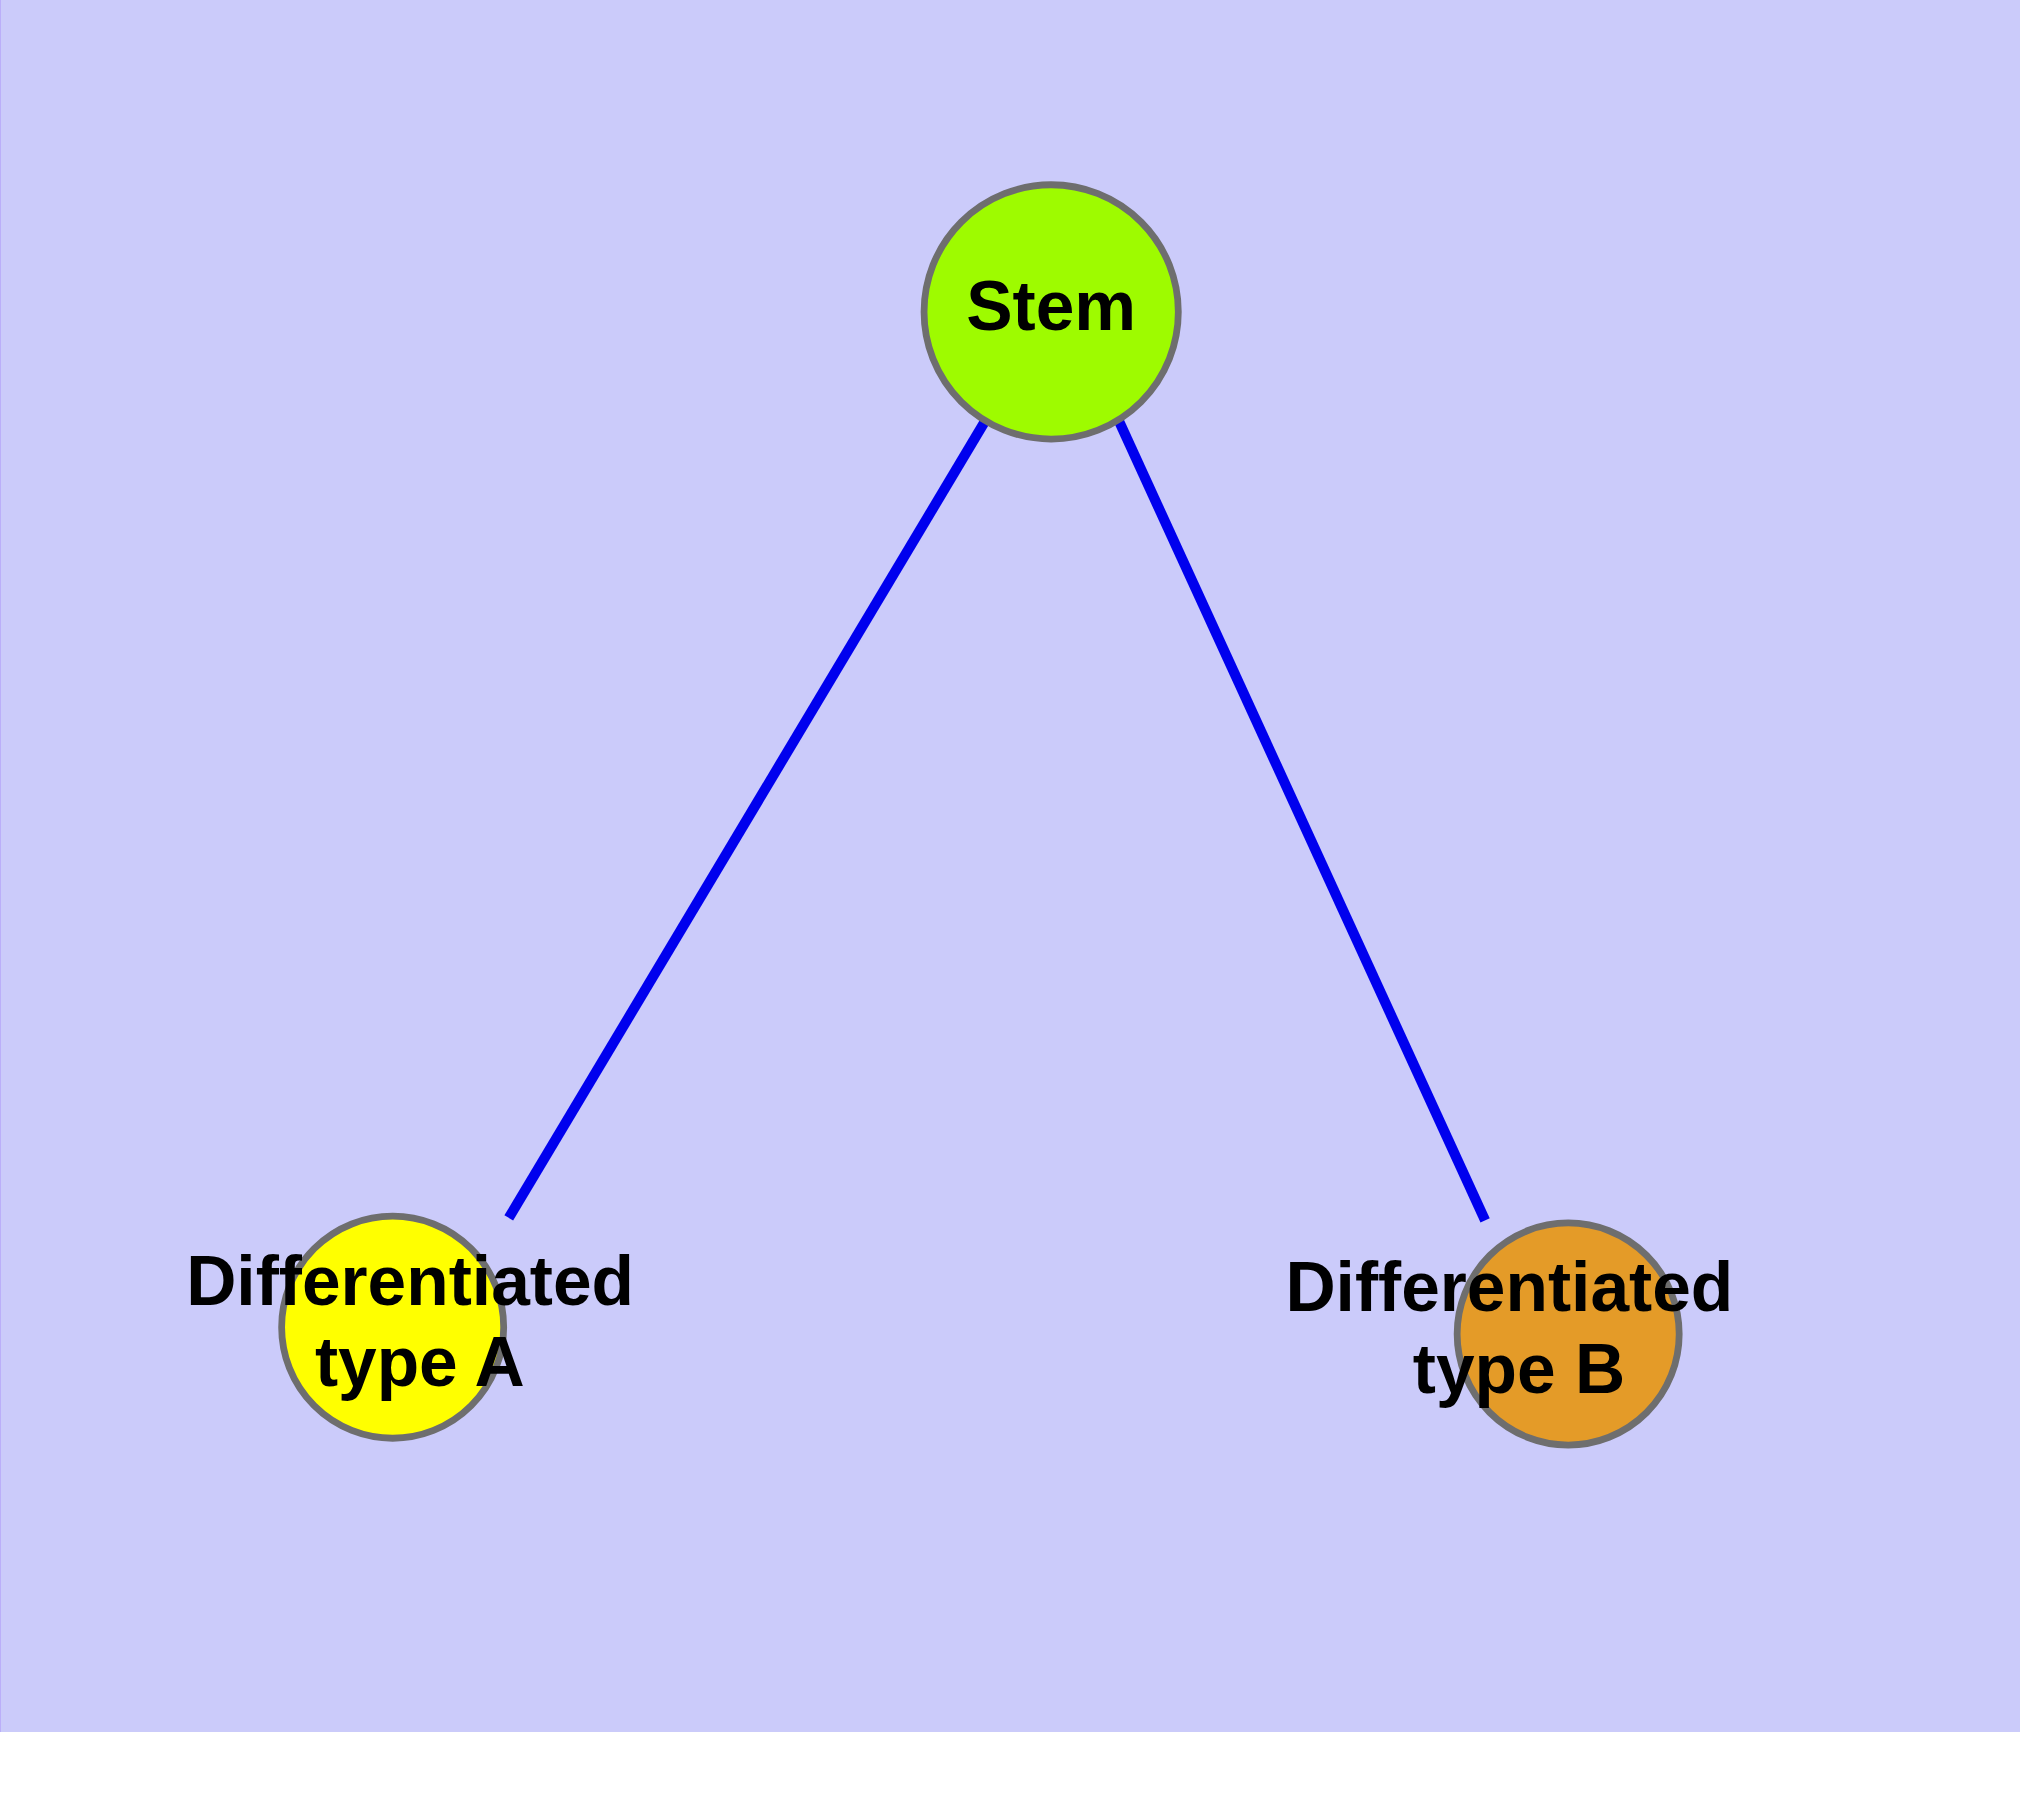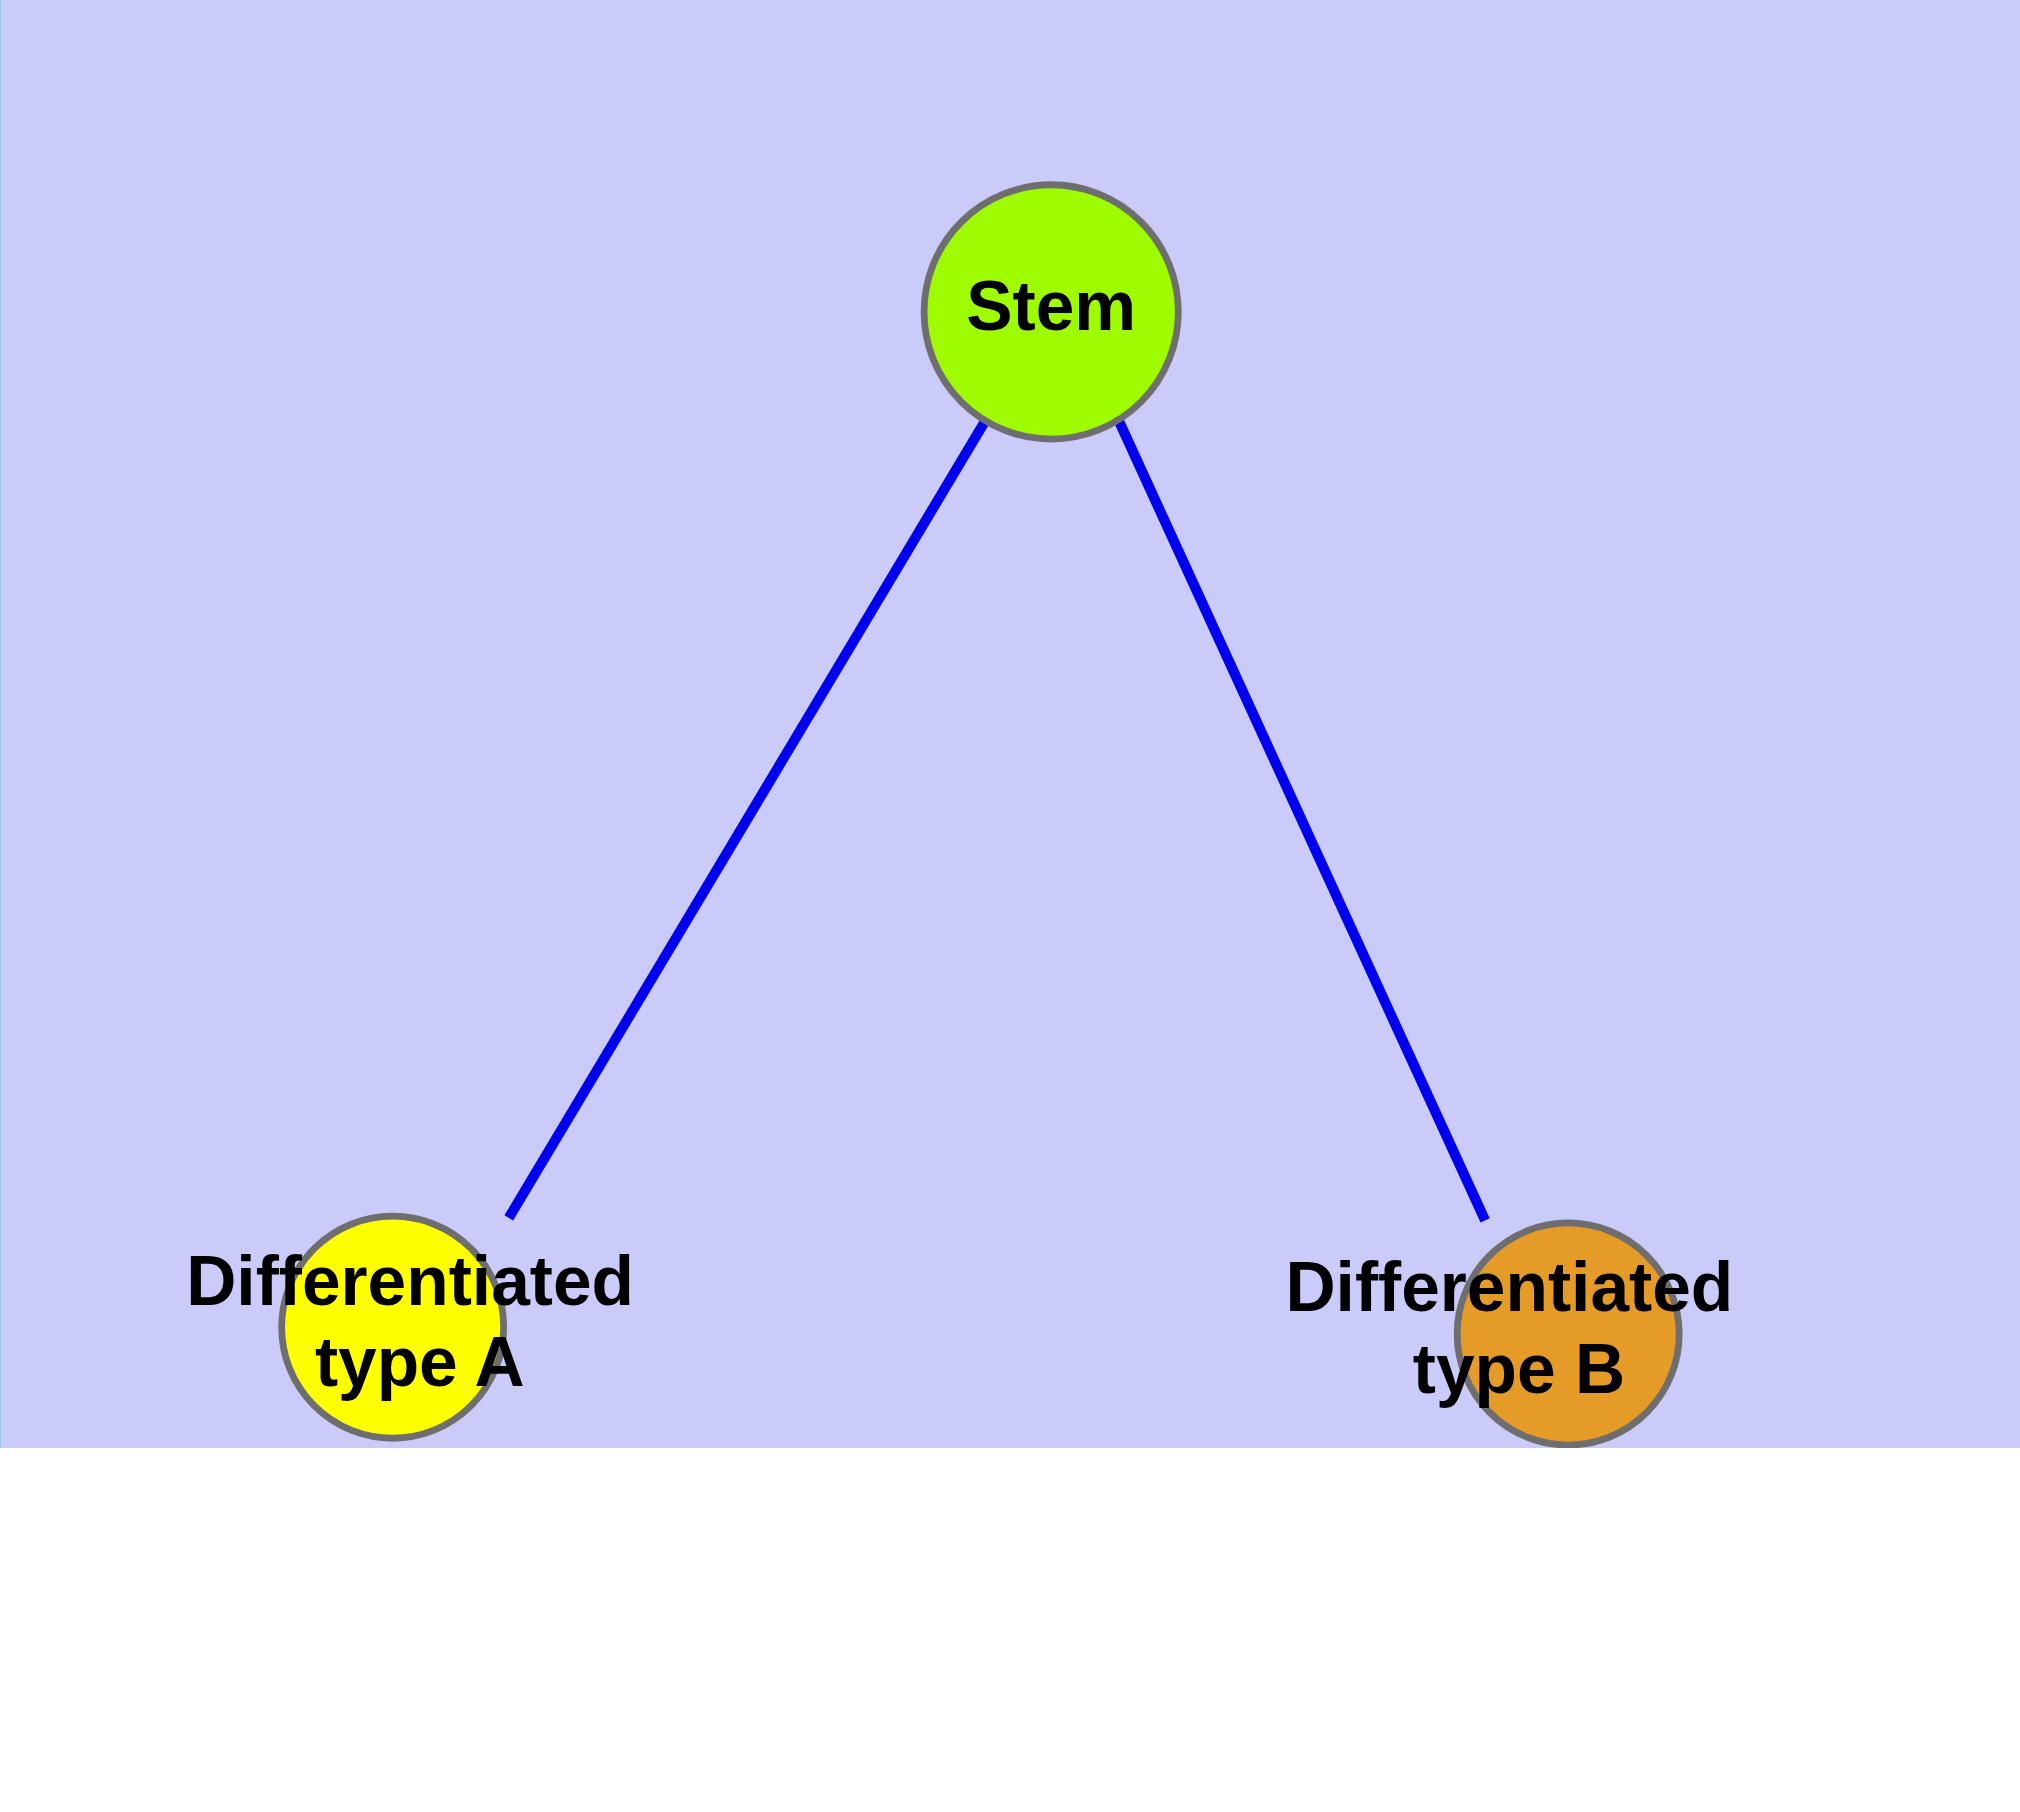--- a/index.html
+++ b/index.html
@@ -36,21 +36,21 @@
     text-anchor: middle;
     dominant-baseline: middle;
   }
   .label-lg {
     font-size: 82px;
   }
 </style>
 </head>
 <body>
 
-<div id="canvas" style="width: 2021px; height: 1448px; background: #14b8a6;">
+<div id="canvas" style="width: 2021px; height: 1732px; background: #8b5cf6;">
   <svg id="graph-svg" viewBox="0 0 2384 2138" style="width: 2021px; height: 1812px;">
 
     <rect id="bg-rect" x="0" y="0" width="2384" height="2138" fill="#cbcbfa"></rect>
 
     <g id="edges-layer">
       <line id="edge-0" class="edge-line" x1="1162" y1="497" x2="600" y2="1437" stroke="#0000ee" stroke-width="12"></line>
       <line id="edge-1" class="edge-line" x1="1320" y1="497" x2="1752" y2="1440" stroke="#0000ee" stroke-width="12"></line>
     </g>
 
     <g id="nodes-layer">

